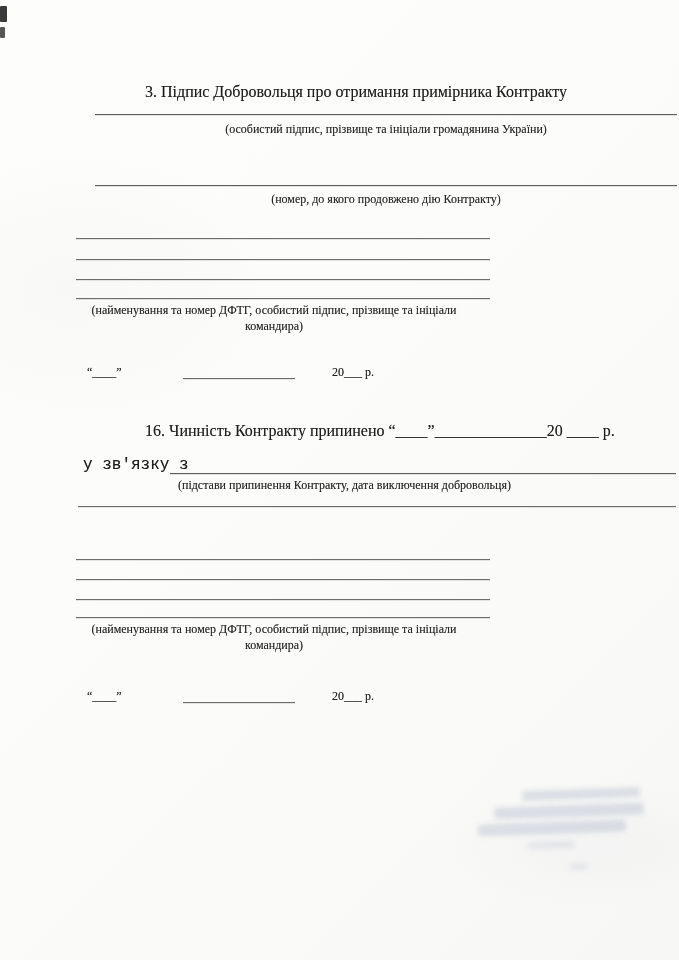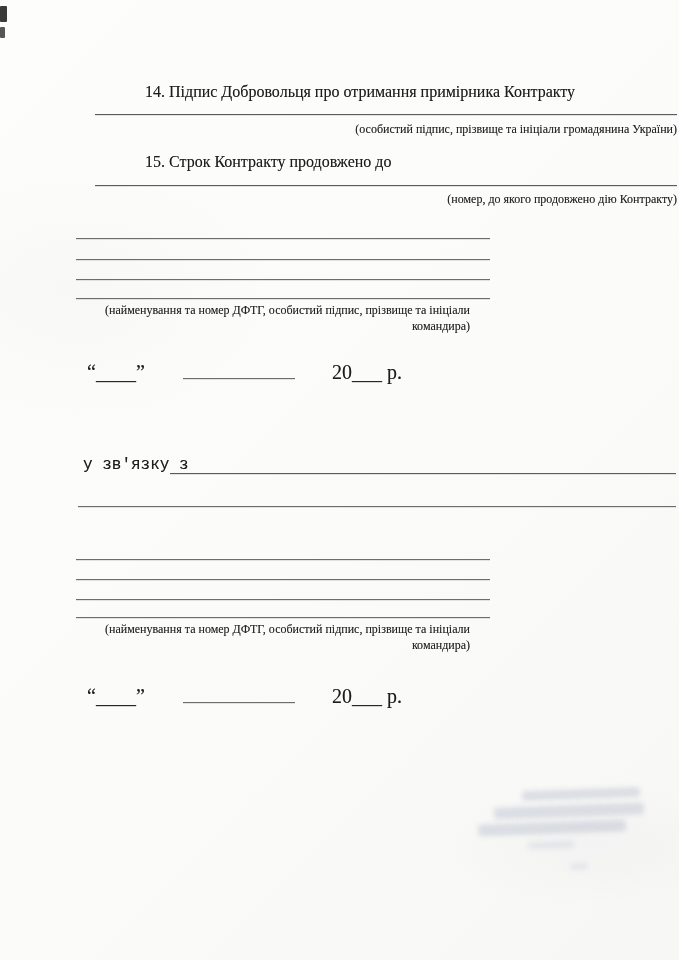--- a/index.html
+++ b/index.html
@@ -22,29 +22,29 @@
     color: #1d1d1d;
     white-space: nowrap;
     text-shadow: 0 0 0.5px rgba(20,20,20,0.45);
   }
   .caption {
     font-size: 12px;
     line-height: 16px;
     color: #242424;
     text-shadow: 0 0 0.4px rgba(30,30,30,0.4);
   }
-  .caption.centered { text-align: right; }
+  .caption.centered { text-align: center; }
   .rule {
     height: 0;
     border-top: 1px solid #6d6d6d;
     box-shadow: 0 0.5px 0 rgba(110,110,110,0.35);
   }
   .rule.dark { border-top-color: #5c5c5c; }
   .datepart {
-    font-size: 20px;
+    font-size: 12px;
     line-height: 20px;
     color: #1d1d1d;
     white-space: nowrap;
     text-shadow: 0 0 0.5px rgba(20,20,20,0.45);
   }
   .edge-mark { background: #3a3a3a; border-radius: 1px; }
   .ghost-wrap { pointer-events: none; }
   .ghost-line {
     position: absolute;
     background: rgba(104, 122, 156, 0.20);
@@ -63,43 +63,44 @@
 </head>
 <body>
 
 <div class="page">
 
   <div class="noise"></div>
 
   <div class="abs edge-mark" style="left:0; top:6; width:7px; height:16px; top:6px;"></div>
   <div class="abs edge-mark" style="left:0; top:27px; width:5px; height:11px; background:#565656;"></div>
 
-  <div class="abs heading" style="left:145px; top:82px;">14. Підпис Добровольця  про отримання примірника Контракту</div>
+  <div class="abs heading" style="left:145px; top:82px;">3. Підпис Добровольця  про отримання примірника Контракту</div>
   <div class="abs rule dark" style="left:95px; top:114px; width:582px;"></div>
   <div class="abs caption centered" style="left:95px; top:121px; width:582px;">(особистий підпис, прізвище та ініціали громадянина України)</div>
 
-  <div class="abs heading" style="left:145px; top:152px;">15. Строк Контракту продовжено до</div>
   <div class="abs rule dark" style="left:95px; top:185px; width:582px;"></div>
   <div class="abs caption centered" style="left:95px; top:191px; width:582px;">(номер, до якого продовжено дію Контракту)</div>
 
   <div class="abs rule" style="left:76px; top:238px; width:414px;"></div>
   <div class="abs rule" style="left:76px; top:259px; width:414px;"></div>
   <div class="abs rule" style="left:76px; top:279px; width:414px;"></div>
   <div class="abs rule" style="left:76px; top:298px; width:414px;"></div>
   <div class="abs caption centered" style="left:78px; top:302px; width:392px;">
     <div>(найменування та номер ДФТГ, особистий підпис, прізвище та ініціали</div>
     <div>командира)</div>
   </div>
 
   <div class="abs datepart" style="left:87px; top:362px;">“____”</div>
   <div class="abs rule" style="left:183px; top:378px; width:112px;"></div>
   <div class="abs datepart" style="left:332px; top:362px;">20___ р.</div>
 
+  <div class="abs heading" style="left:145px; top:421px;">16. Чинність Контракту припинено “____”______________20 ____ р.</div>
   <div class="abs heading" style="left:83px; top:455px;font-family:Liberation Mono, monospace;">у зв'язку з</div>
   <div class="abs rule dark" style="left:170px; top:473px; width:506px;"></div>
+  <div class="abs caption" style="left:178px; top:477px;">(підстави припинення Контракту, дата виключення добровольця)</div>
   <div class="abs rule" style="left:78px; top:506px; width:598px;"></div>
 
   <div class="abs rule" style="left:76px; top:559px; width:414px;"></div>
   <div class="abs rule" style="left:76px; top:579px; width:414px;"></div>
   <div class="abs rule" style="left:76px; top:599px; width:414px;"></div>
   <div class="abs rule" style="left:76px; top:617px; width:414px;"></div>
   <div class="abs caption centered" style="left:78px; top:621px; width:392px;">
     <div>(найменування та номер ДФТГ, особистий підпис, прізвище та ініціали</div>
     <div>командира)</div>
   </div>

